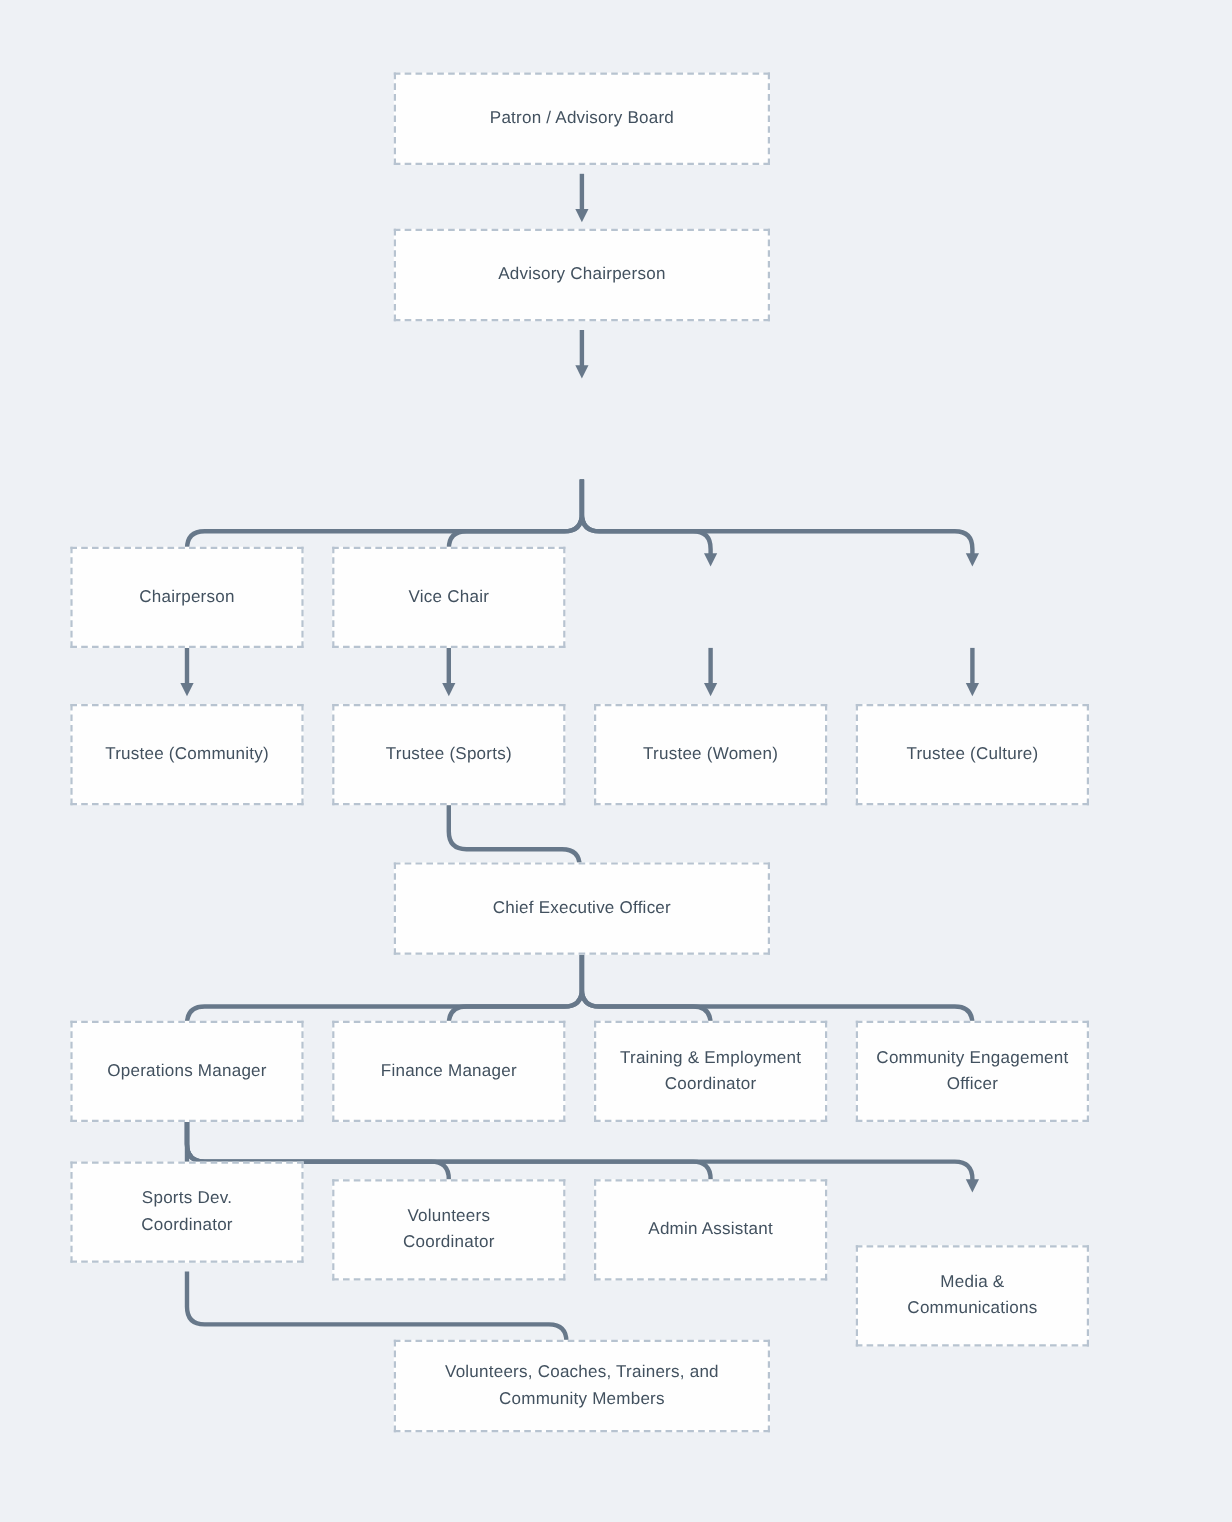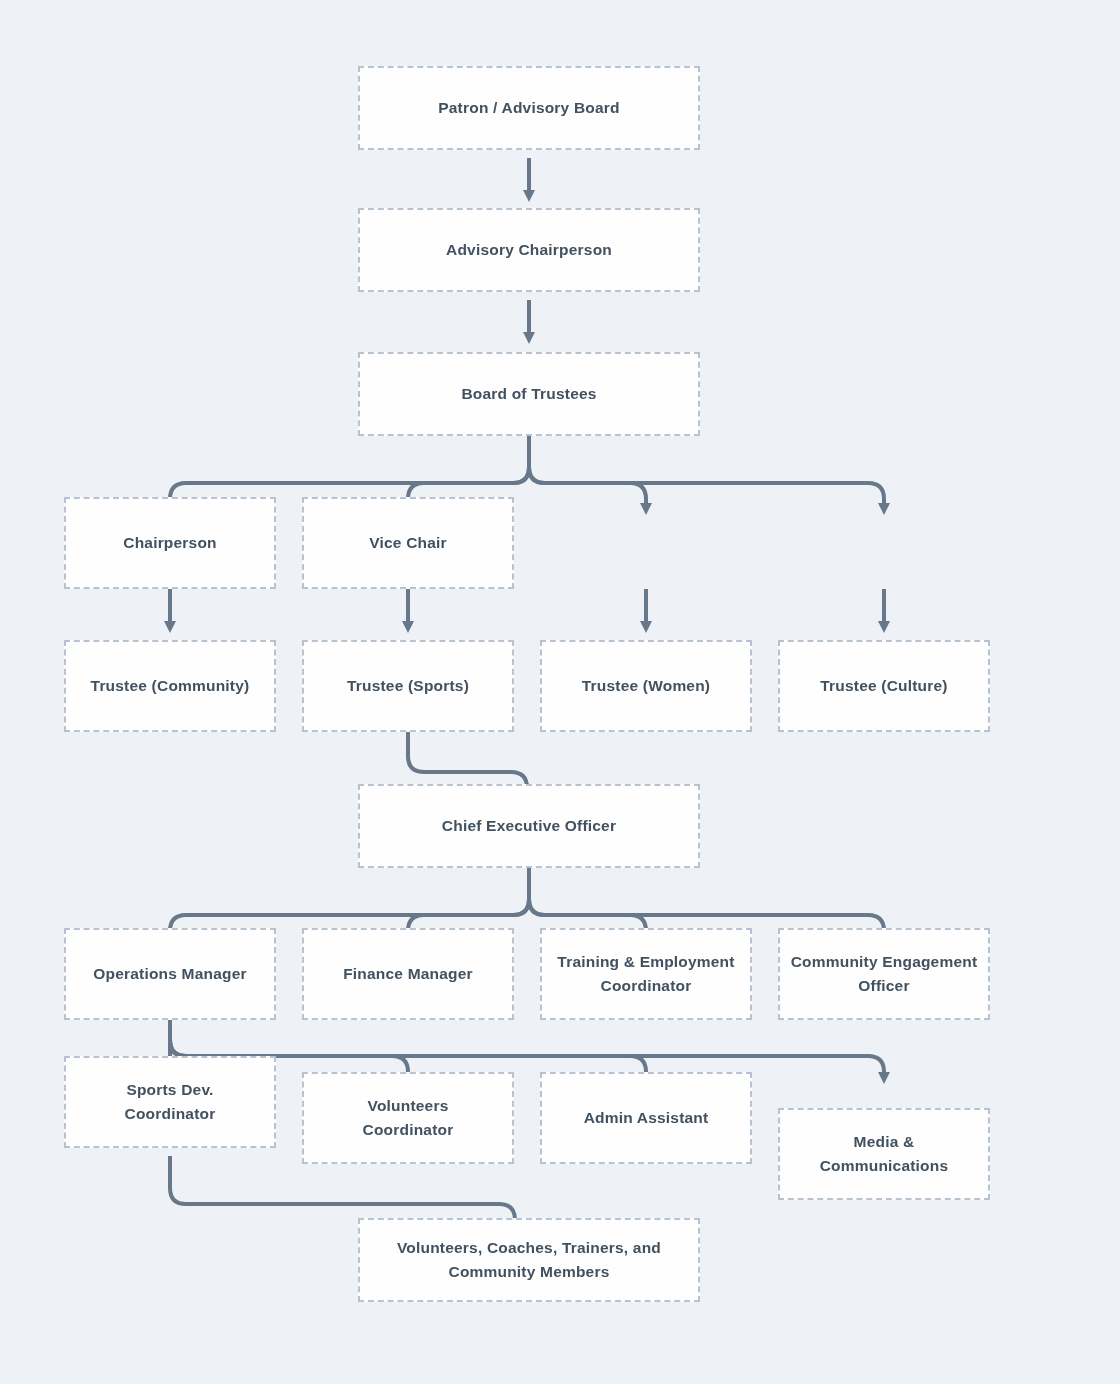--- a/index.html
+++ b/index.html
@@ -27,21 +27,21 @@
     stroke: #67788a;
     stroke-width: 4;
   }
   .node {
     position: absolute;
     box-sizing: border-box;
     background: #fefefe;
     border: 2px dashed #b7c3d0;
     color: #42515f;
     font-size: 15.5px;
-    font-weight: 700;
+    font-weight: 400;
     line-height: 24px;
     letter-spacing: 0.2px;
     text-align: center;
     white-space: pre-line;
     display: flex;
     align-items: center;
     justify-content: center;
   }
   .wide { width: 342px; height: 84px; }
   .col  { width: 212px; height: 92px; }
@@ -84,21 +84,20 @@
     <path class="conn" d="M170 1012 V1040 Q170 1056 186 1056 H630 Q646 1056 646 1072 V1074" marker-end="url(#arrowhead)"></path>
     <path class="conn" d="M170 1012 V1040 Q170 1056 186 1056 H868 Q884 1056 884 1072 V1074" marker-end="url(#arrowhead)"></path>
 
     <path class="conn" d="M170 1156 V1188 Q170 1204 186 1204 H499 Q515 1204 515 1220 V1224" marker-end="url(#arrowhead)"></path>
   </svg>
 
   <div class="node wide" style="left:358px; top:66px">Patron / Advisory Board</div>
 
   <div class="node wide" style="left:358px; top:208px">Advisory Chairperson</div>
 
-  <div class="node wide" style="left:358px; top:352px">Board of Trustees</div>
 
   <div class="node col" style="left:64px; top:497px">Chairperson</div>
 
   <div class="node col" style="left:302px; top:497px">Vice Chair</div>
 
 
 
   <div class="node col" style="left:64px; top:640px">Trustee (Community)</div>
 
   <div class="node col" style="left:302px; top:640px">Trustee (Sports)</div>
@@ -120,19 +119,19 @@
 Officer</div>
 
   <div class="node col" style="left:64px; top:1056px">Sports Dev.
 Coordinator</div>
 
   <div class="node col" style="left:302px; top:1072px">Volunteers
 Coordinator</div>
 
   <div class="node col" style="left:540px; top:1072px">Admin Assistant</div>
 
-  <div class="node col" style="left:778px; top:1108px">Media &amp;
+  <div class="node col" style="left:778px; top:1132px">Media &amp;
 Communications</div>
 
   <div class="node wide" style="left:358px; top:1218px">Volunteers, Coaches, Trainers, and
 Community Members</div>
 
 </div>
 
 </body></html>

